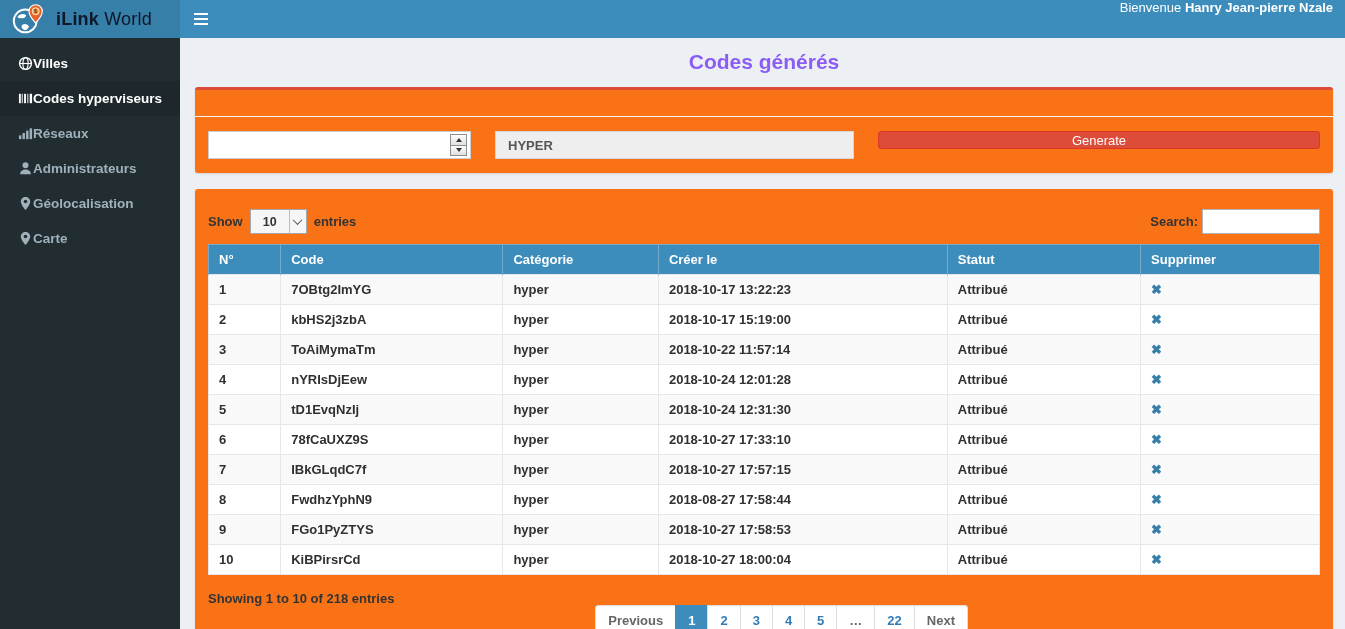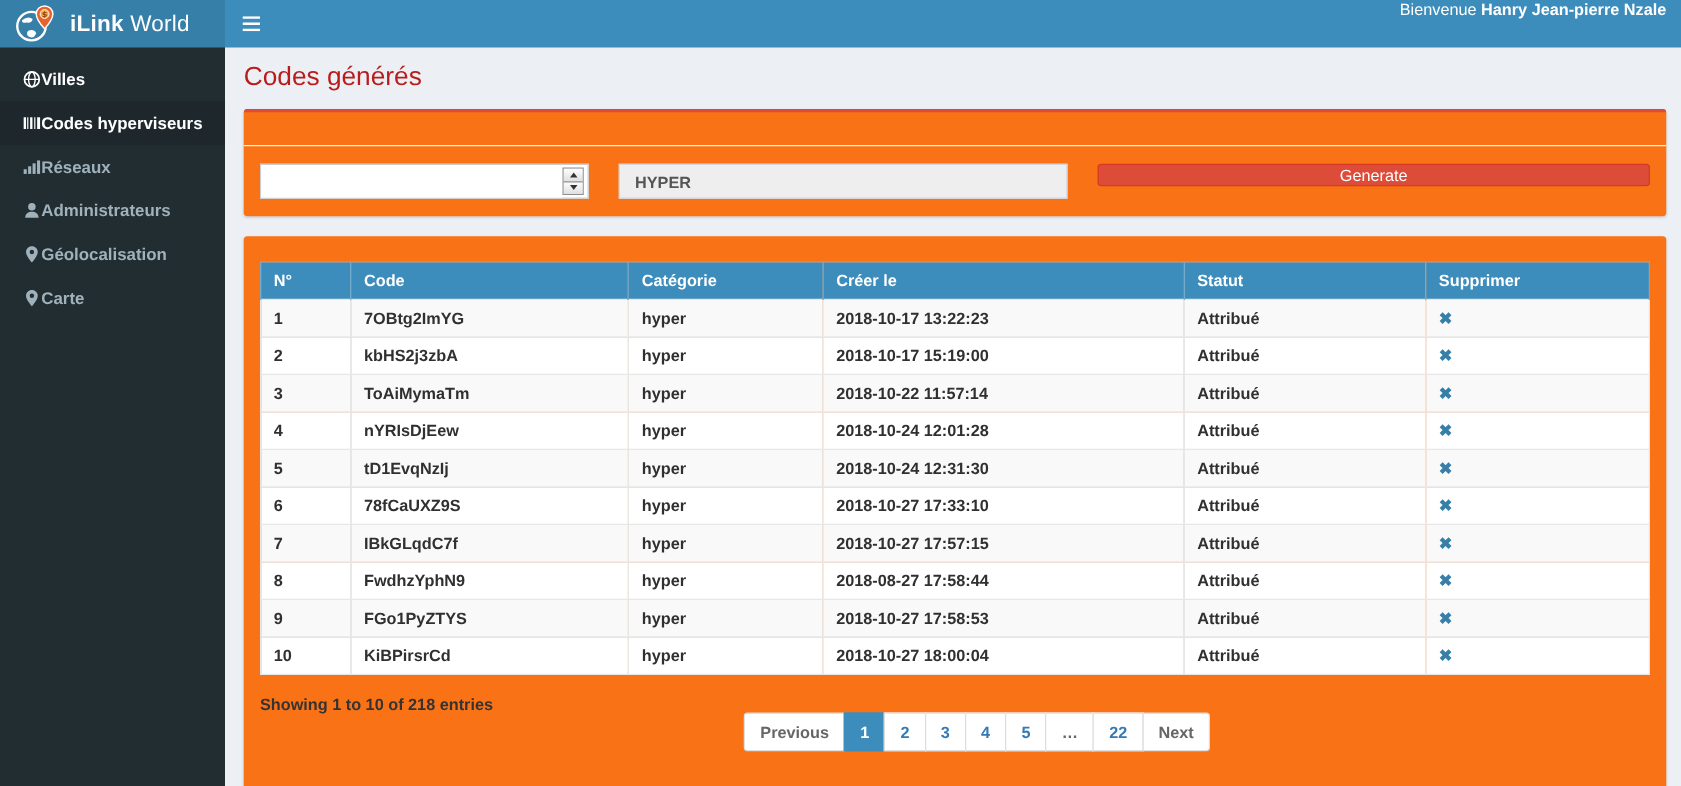--- a/index.html
+++ b/index.html
@@ -6,37 +6,37 @@
   html,body { margin:0; padding:0; }
   body {
     width:1345px; height:629px; overflow:hidden; position:relative;
     background:#ecf0f5;
     font-family:"Liberation Sans", sans-serif;
     -webkit-font-smoothing:antialiased;
   }
   
   .sidebar { position:absolute; left:0; top:0; bottom:0; width:180px; background:#222d32; z-index:2; }
   .logo { height:38px; background:#367fa9; display:flex; align-items:center; padding:0 10px; gap:8px; cursor:pointer; }
-  .brand { color:#ffffff; font-size:18px; letter-spacing:.2px; white-space:nowrap; }
+  .brand { color:#0f172a; font-size:18px; letter-spacing:.2px; white-space:nowrap; }
   .brand b { font-weight:700; }
   .brand span { font-weight:300; }
   .nav { padding-top:8px; }
   .nav-item { display:flex; align-items:center; padding:10px 15px; font-size:13.5px; font-weight:600;
               color:#9fb1ba; cursor:pointer; border-left:3px solid transparent; }
   .nav-item svg { flex:0 0 auto; }
   .nav-item.lit { color:#fff; }
   .nav-item.active { color:#fff; background:#1e282c; border-left-color:#1e282c; }
   
   .navbar { margin-left:180px; height:38px; background:#3c8dbc; display:flex; align-items:flex-start; position:relative; }
   .menu-toggle { width:42px; height:38px; display:flex; align-items:center; justify-content:center; cursor:pointer; }
   .welcome { position:absolute; right:12px; color:#fff; font-size:13px; }
   .welcome b { font-weight:700; }
   
   .content { margin-left:180px; padding:9px 12px 0 15px; }
-  .page-title { margin:0 0 10px 0; font-size:21px; font-weight:400; color:#b91c1c; line-height:30px; }
+  .page-title { margin:0 0 10px 0; font-size:21px; font-weight:700; color:#8b5cf6; line-height:30px;text-align:center; }
   .box { background:#f97316; border-radius:3px; box-shadow:0 1px 2px rgba(0,0,0,.12); position:relative; }
   .box.gen { border-top:3px solid #dd4b39; }
   .box-header { height:27px; border-bottom:1px solid #f4f4f4; }
   .box-body { padding:14px 13px; }
   .form-row { display:flex; gap:24px; }
   
   .num-wrap { width:263px; height:28px; border:1px solid #ccc; background:#fff; display:flex; align-items:center; }
   .num-wrap input { flex:1; border:0; outline:none; height:100%; padding:0 8px; font-size:13px; font-family:inherit; min-width:0; }
   .spinners { width:17px; height:22px; margin-right:3px; display:flex; flex-direction:column; border:1px solid #8f8f8f; }
   .spin-btn { flex:1; background:linear-gradient(#fdfdfd,#e0e0e0); display:flex; align-items:center; justify-content:center; cursor:pointer; }
@@ -174,20 +174,34 @@
               </div>
           </div>
         </div>
         <input class="cat-input" type="text" disabled="" value="HYPER" style="">
         <button class="btn-generate">Generate</button>
       </div>
     </div>
   </div>
 
   <div class="box tbl">
+    <div class="dt-controls">
+      <span class="lbl">Show</span>
+      <span class="select-wrap">
+        <span class="val">10</span>
+        <span class="chev-box">
+            <span class="chev"></span>
+          </span>
+      </span>
+      <span class="lbl">entries</span>
+      <div class="search-area">
+        <span class="lbl">Search:</span>
+        <input type="text" value="" style="">
+      </div>
+    </div>
 
     <table class="dt">
       <colgroup>
         <col class="col-n">
           <col class="col-code">
           <col class="col-cat">
           <col class="col-date">
           <col class="col-stat">
           <col class="col-del">
       </colgroup>

